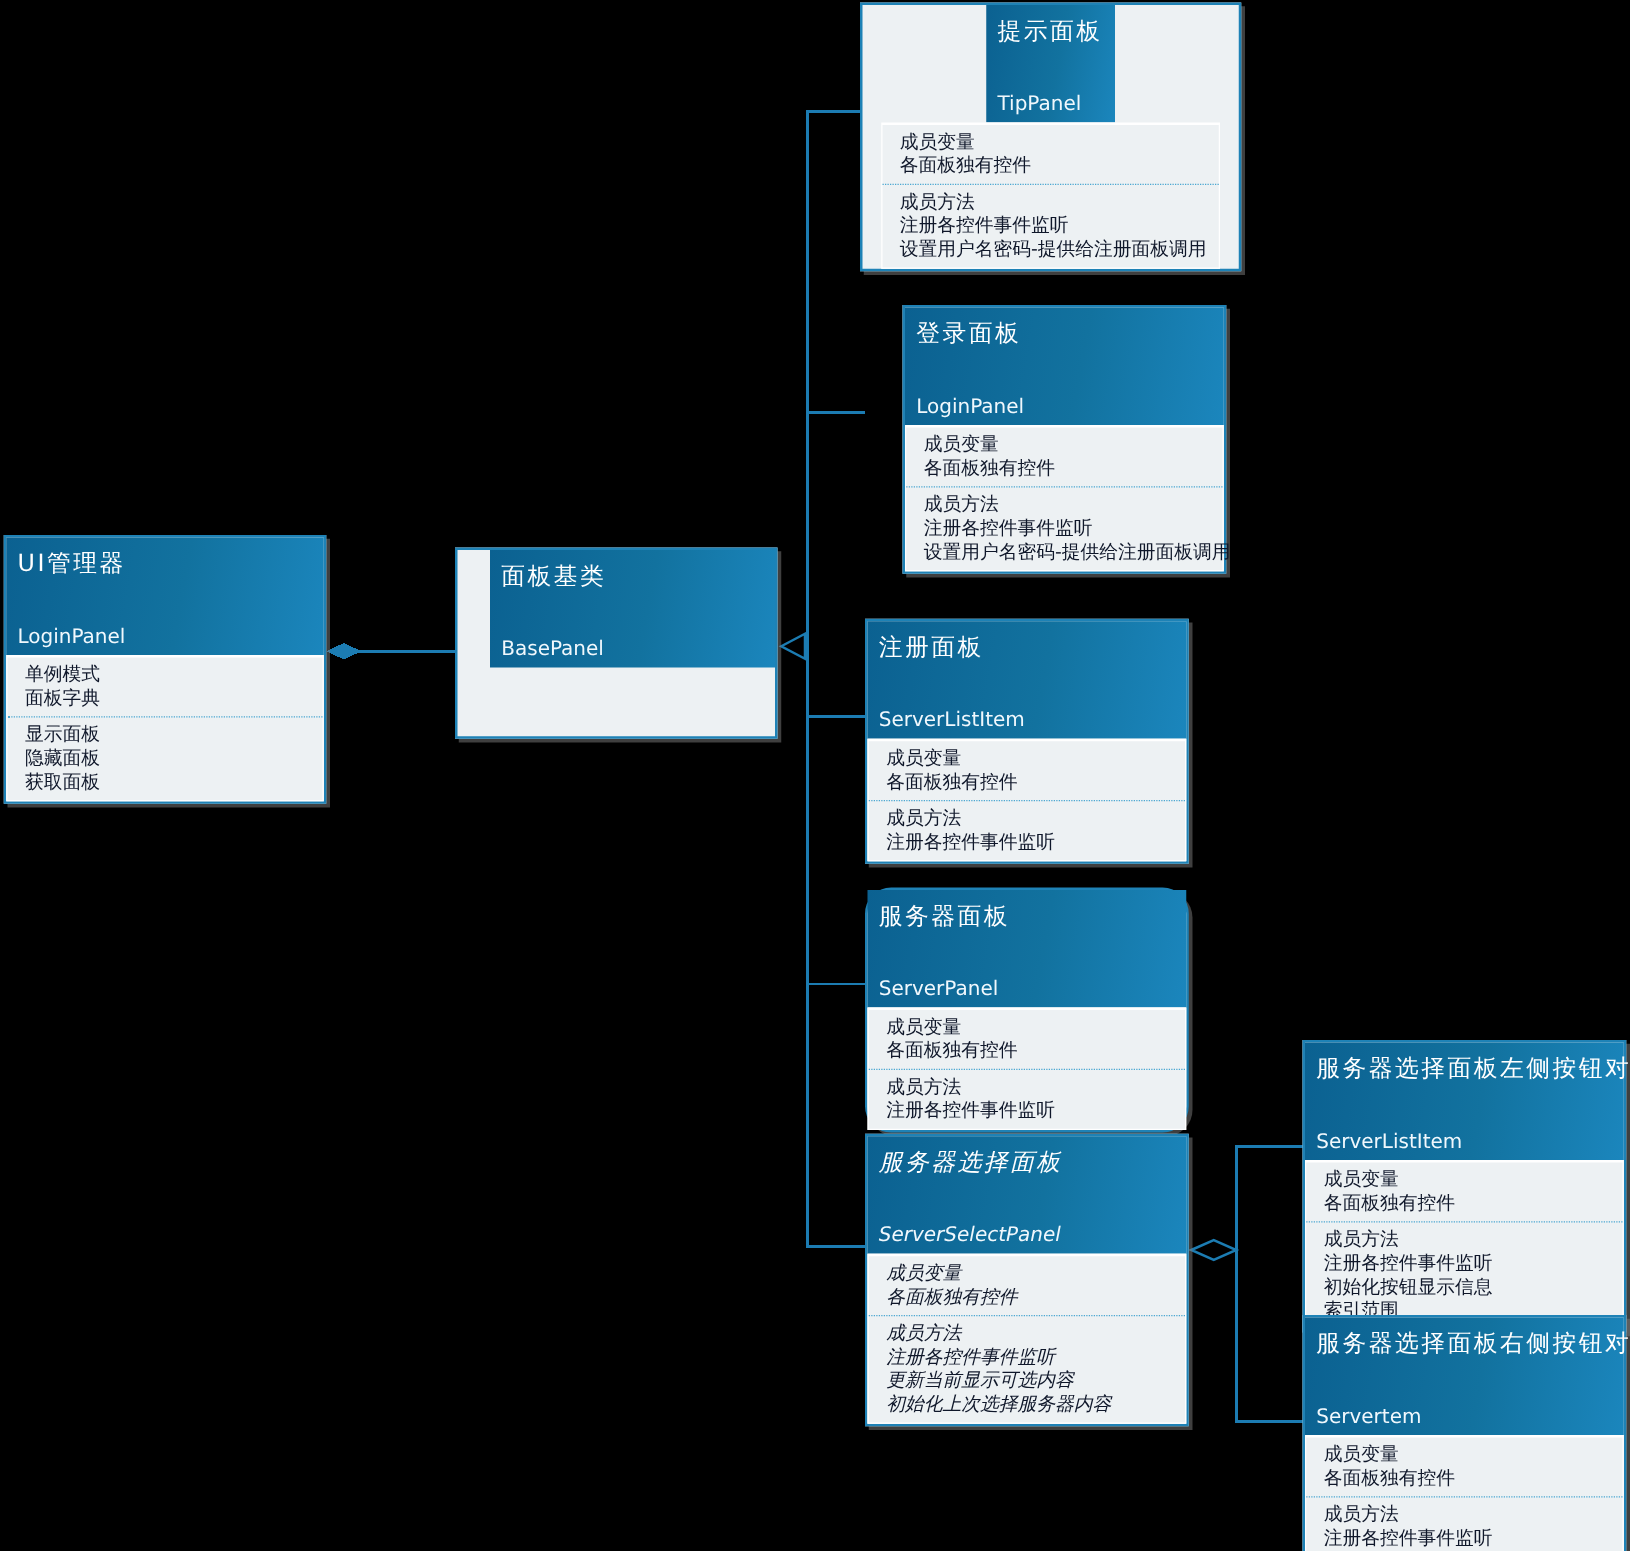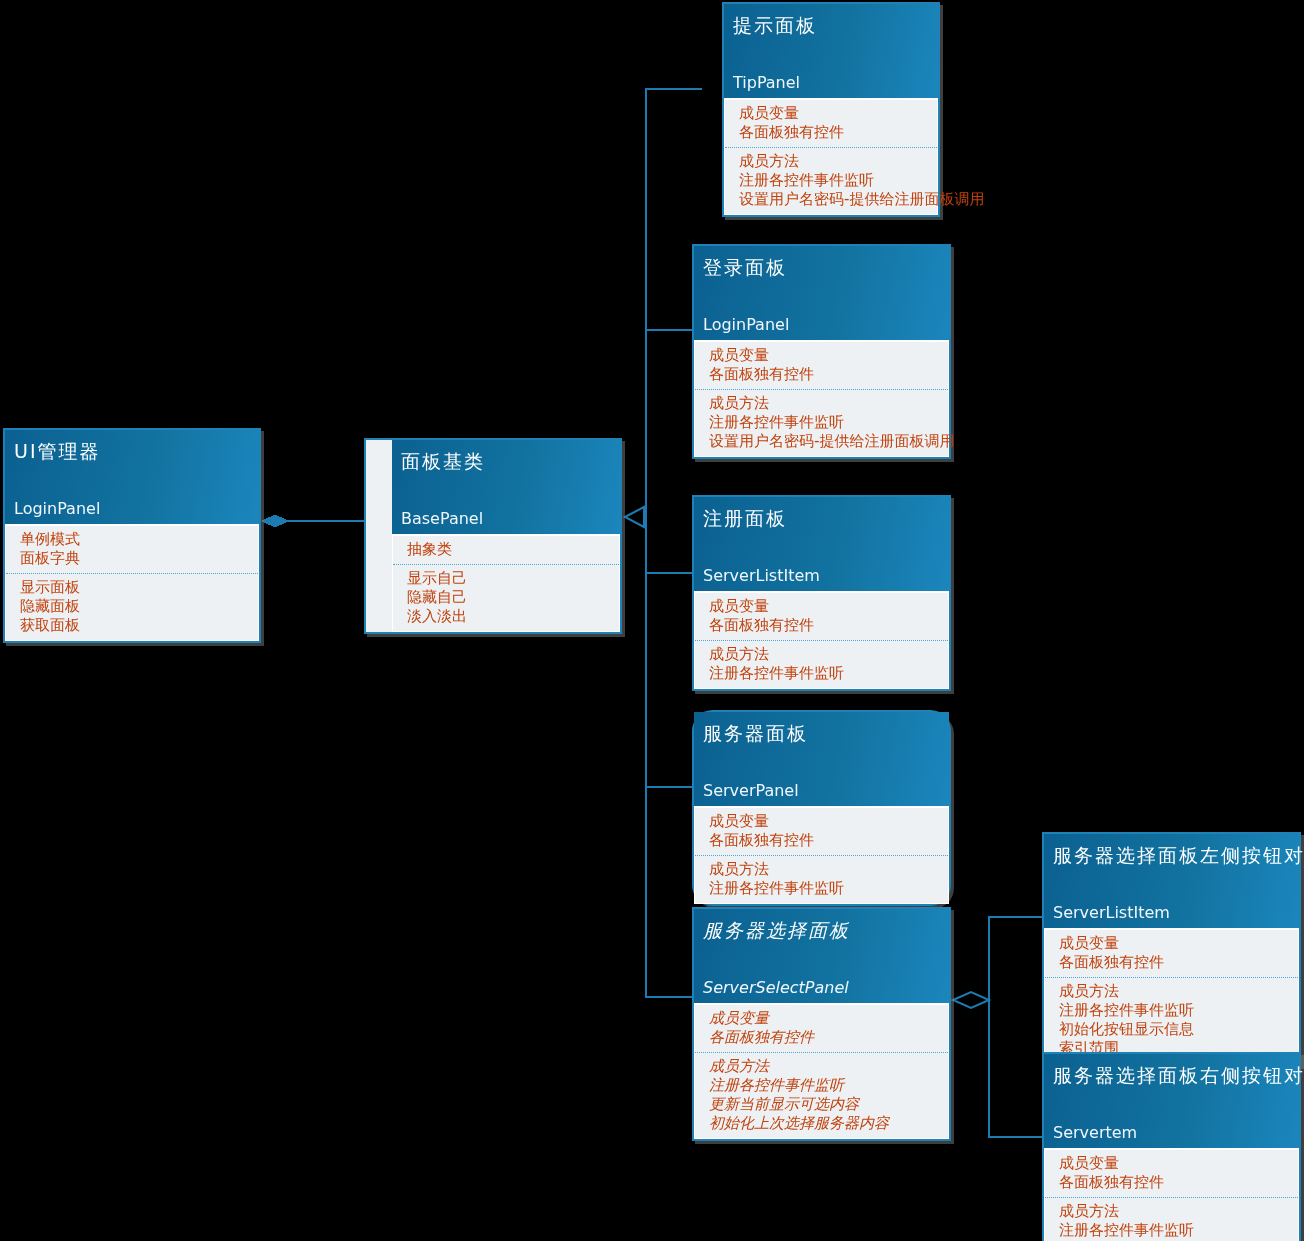--- a/index.html
+++ b/index.html
@@ -45,34 +45,34 @@
     font-weight: 400;
     white-space: nowrap;
     margin-top: 32px;
   }
   .clsbody {
     flex: 1;
     box-sizing: border-box;
     border: 1px solid #ffffff;
     border-top: 2px solid #ffffff;
     background: #edf1f3;
-    color: #c2410c;
+    color: #0f172a;
   }
   .sec { padding: 4px 10px 5px 14px; }
   .sec.methods { border-top: 1px dotted #4aa7d1; }
   .line {
     font-size: 15px;
     line-height: 19px;
     white-space: nowrap;
   }
   
   #box-uimanager        { left: 3px;    top: 428px;  width: 258px; min-height: 172px; }
   #box-basepanel        { left: 364px;  top: 438px;  width: 258px; min-height: 153px; padding-left: 26px; }
-  #box-tippanel         { left: 722px;  top: 2px;    width: 218px; min-height: 171px; }
-  #box-loginpanel       { left: 692px;  top: 244px;  width: 259px; min-height: 172px; }
+  #box-tippanel         { left: 688px;  top: 2px;    width: 305px; min-height: 171px; align-items: center; }
+  #box-loginpanel       { left: 722px;  top: 244px;  width: 259px; min-height: 172px; }
   #box-registerpanel    { left: 692px;  top: 495px;  width: 259px; min-height: 154px; }
   #box-serverpanel      { left: 692px;  top: 710px;  width: 259px; min-height: 155px; border-radius: 21px; }
   #box-serverselectpanel{ left: 692px;  top: 907px;  width: 259px; min-height: 192px; font-style: italic; }
   #box-serverlistitem   { left: 1042px; top: 832px;  width: 259px; min-height: 185px; }
   #box-serveritem       { left: 1042px; top: 1052px; width: 259px; min-height: 185px; }
 </style>
 </head>
 <body>
 
 <div class="canvas">
@@ -112,30 +112,20 @@
           <div class="line">获取面板</div>
         </div>
     </div>
   </div>
 
   <div class="clsbox" id="box-basepanel">
     <div class="clshead">
       <div class="clstitle">面板基类</div>
       <div class="clsname">BasePanel</div>
     </div>
-    <div class="clsbody">
-      <div class="sec attrs">
-          <div class="line">抽象类</div>
-        </div>
-      <div class="sec methods">
-          <div class="line">显示自己</div>
-          <div class="line">隐藏自己</div>
-          <div class="line">淡入淡出</div>
-        </div>
-    </div>
   </div>
 
   <div class="clsbox" id="box-tippanel">
     <div class="clshead">
       <div class="clstitle">提示面板</div>
       <div class="clsname">TipPanel</div>
     </div>
     <div class="clsbody">
       <div class="sec attrs">
           <div class="line">成员变量</div>

